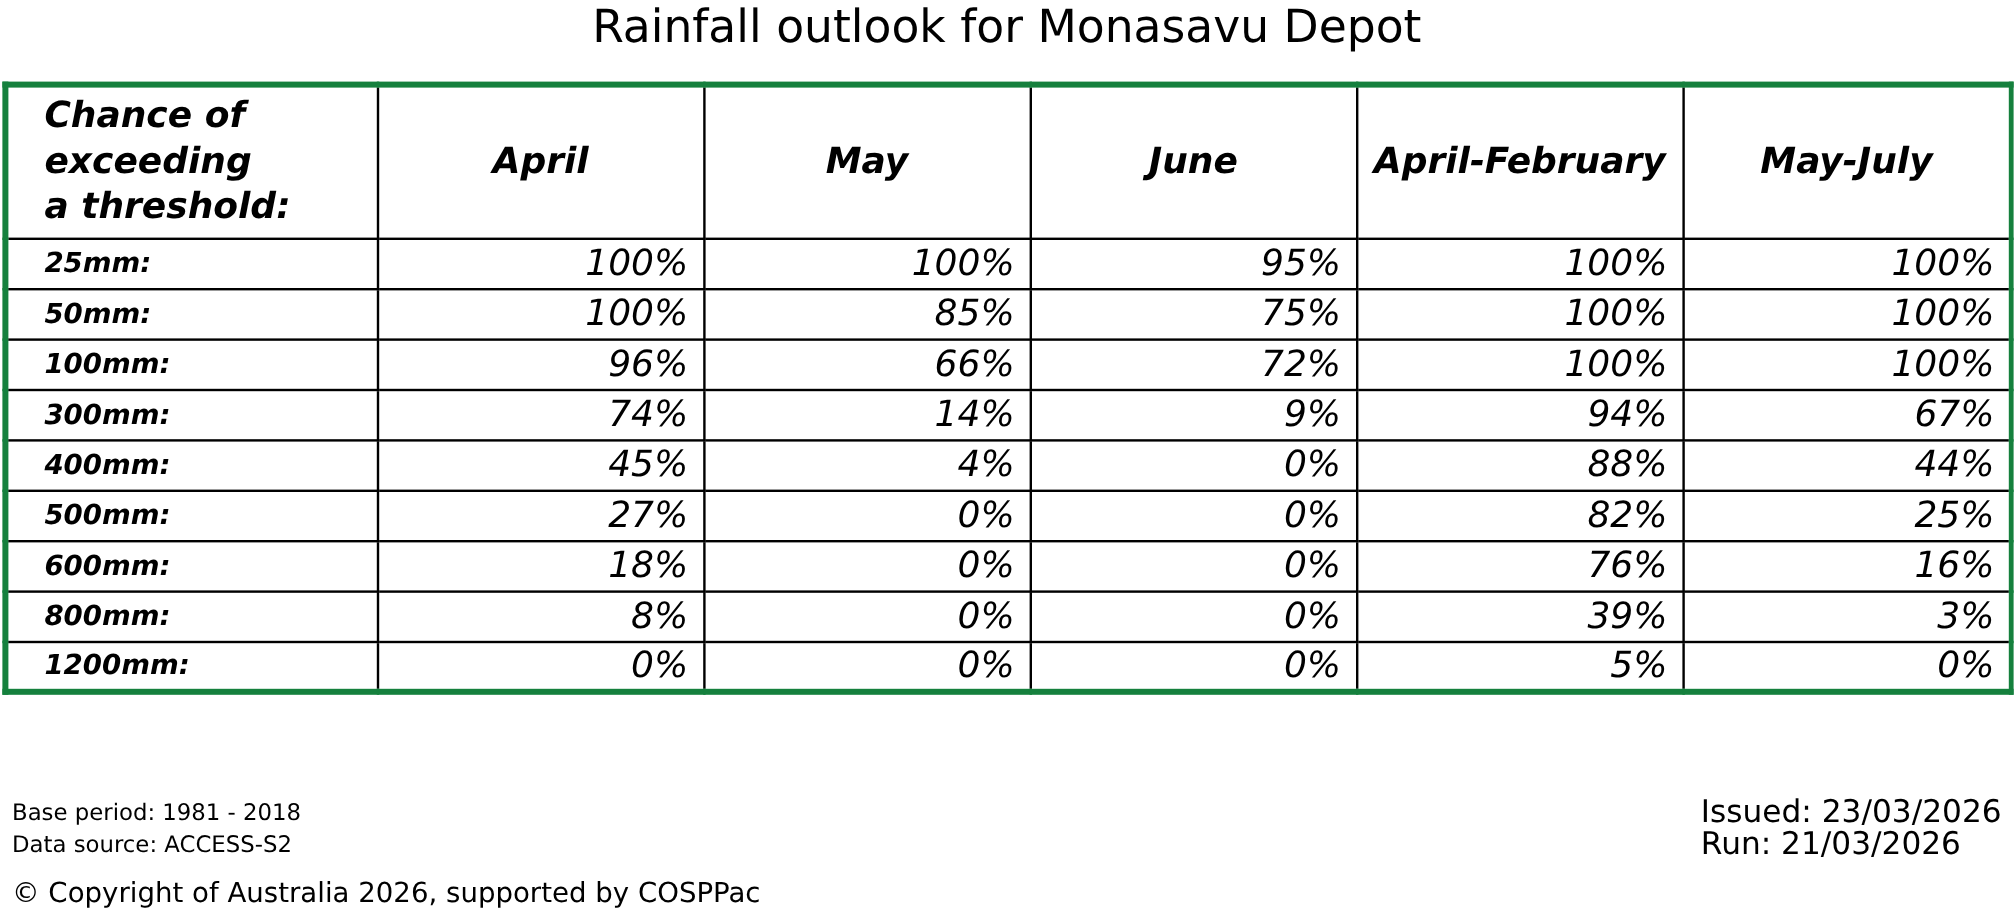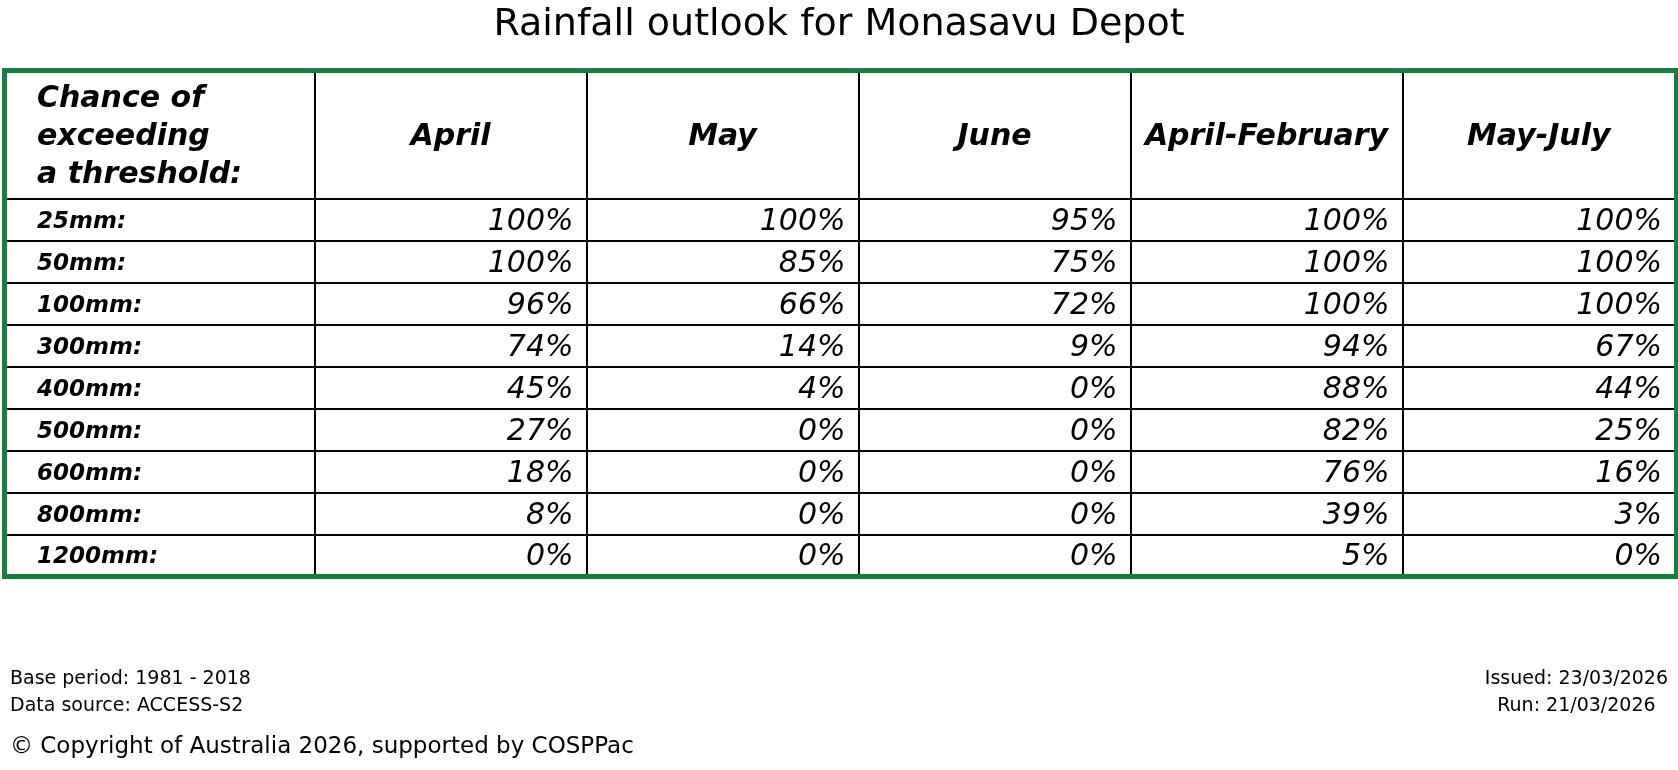--- a/index.html
+++ b/index.html
@@ -94,23 +94,23 @@
     left: 10px;
     top: 0px;
     font-size: 19px;
     line-height: 27px;
     font-family: "DejaVu Sans", sans-serif;
   }
   .foot-right {
     position: absolute;
     right: 10px;
     top: 0px;
-    font-size: 19px;
+    font-size: 26px;
     line-height: 27px;
-    text-align: center;
+    text-align: left;
     font-family: "DejaVu Sans", sans-serif;
   }
   .copyright {
     position: absolute;
     left: 10px;
     top: 68px;
     font-size: 23px;
     font-family: "DejaVu Sans", sans-serif;
   }
   .foot-line { white-space: nowrap; }

